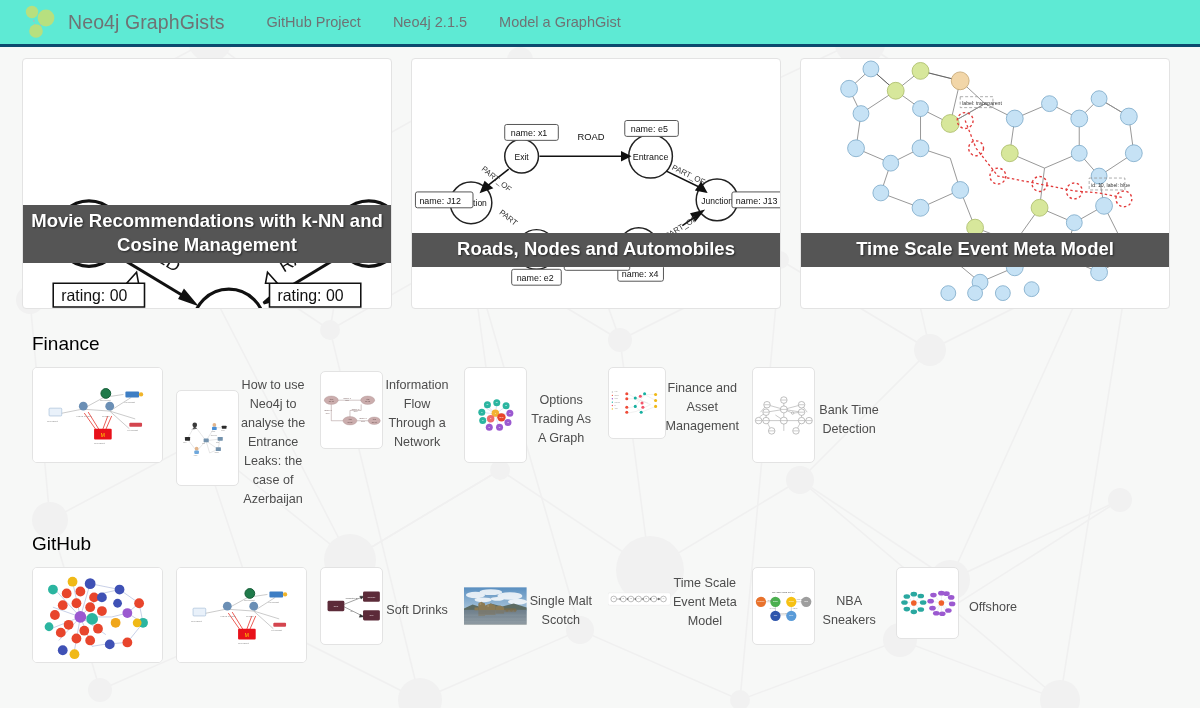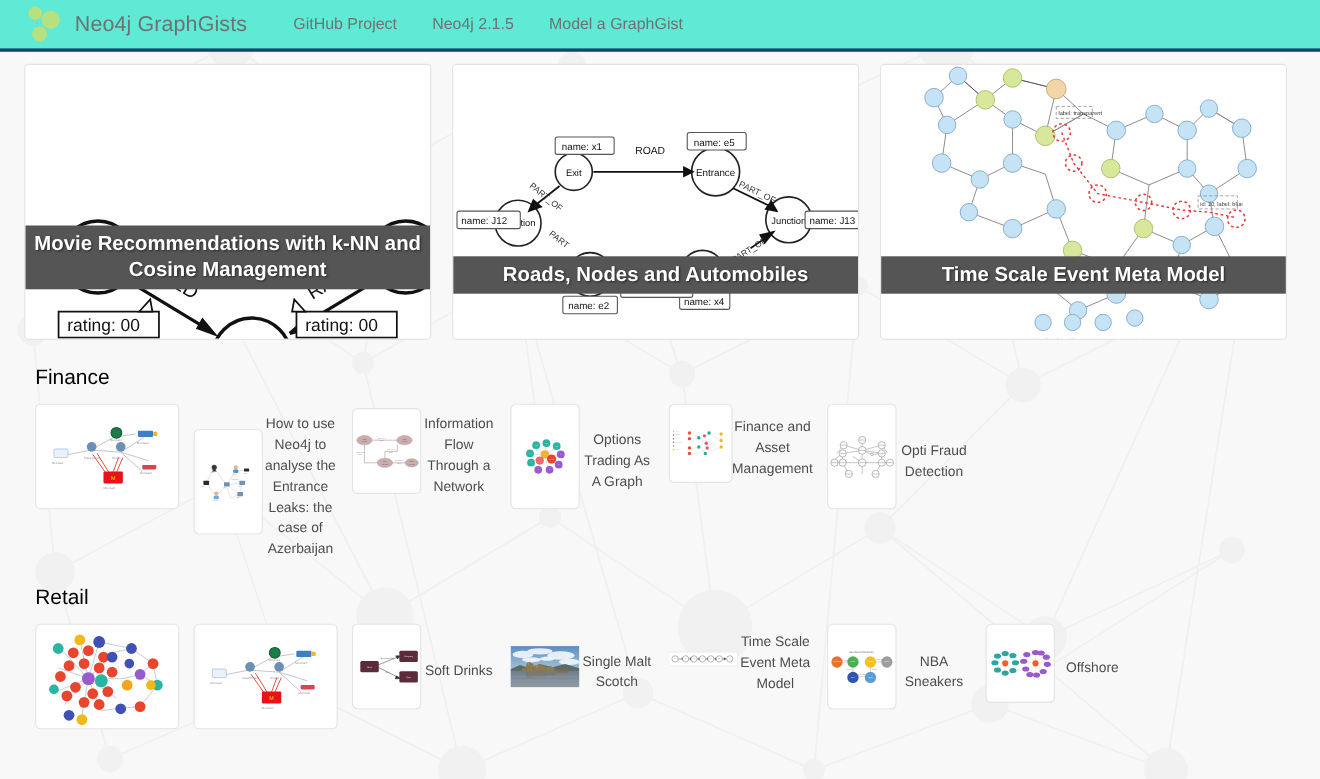--- a/index.html
+++ b/index.html
@@ -648,27 +648,27 @@
               <path d="M6 60 h12"></path>
                 <path d="M22 60 h12"></path>
                 <path d="M59 60 h14"></path>
               <path d="M98 60 h12"></path>
                 <path d="M114 60 h12"></path>
               <path d="M34 82 h12"></path>
                 <path d="M86 82 h12"></path>
             </g>
           </svg>
         </div>
-        <div class="tile-label">Opti Fraud Detection</div>
+        <div class="tile-label">Bank Time Detection</div>
       </div>
     </div>
   </div>
 
   <div class="section">
-    <div class="section-title">Retail</div>
+    <div class="section-title">GitHub</div>
     <div class="tile-row">
 
       <div class="tile tall">
         <div class="tile-thumb">
           <svg viewBox="0 0 131 96">
             <rect width="131" height="96" fill="#fff"></rect>
             <g stroke="#8a9ccb" stroke-width=".6" fill="none" opacity=".8">
               <path d="M48 50 L22 22"></path>
                 <path d="M48 50 L40 14"></path>
                 <path d="M48 50 L58 16"></path>

